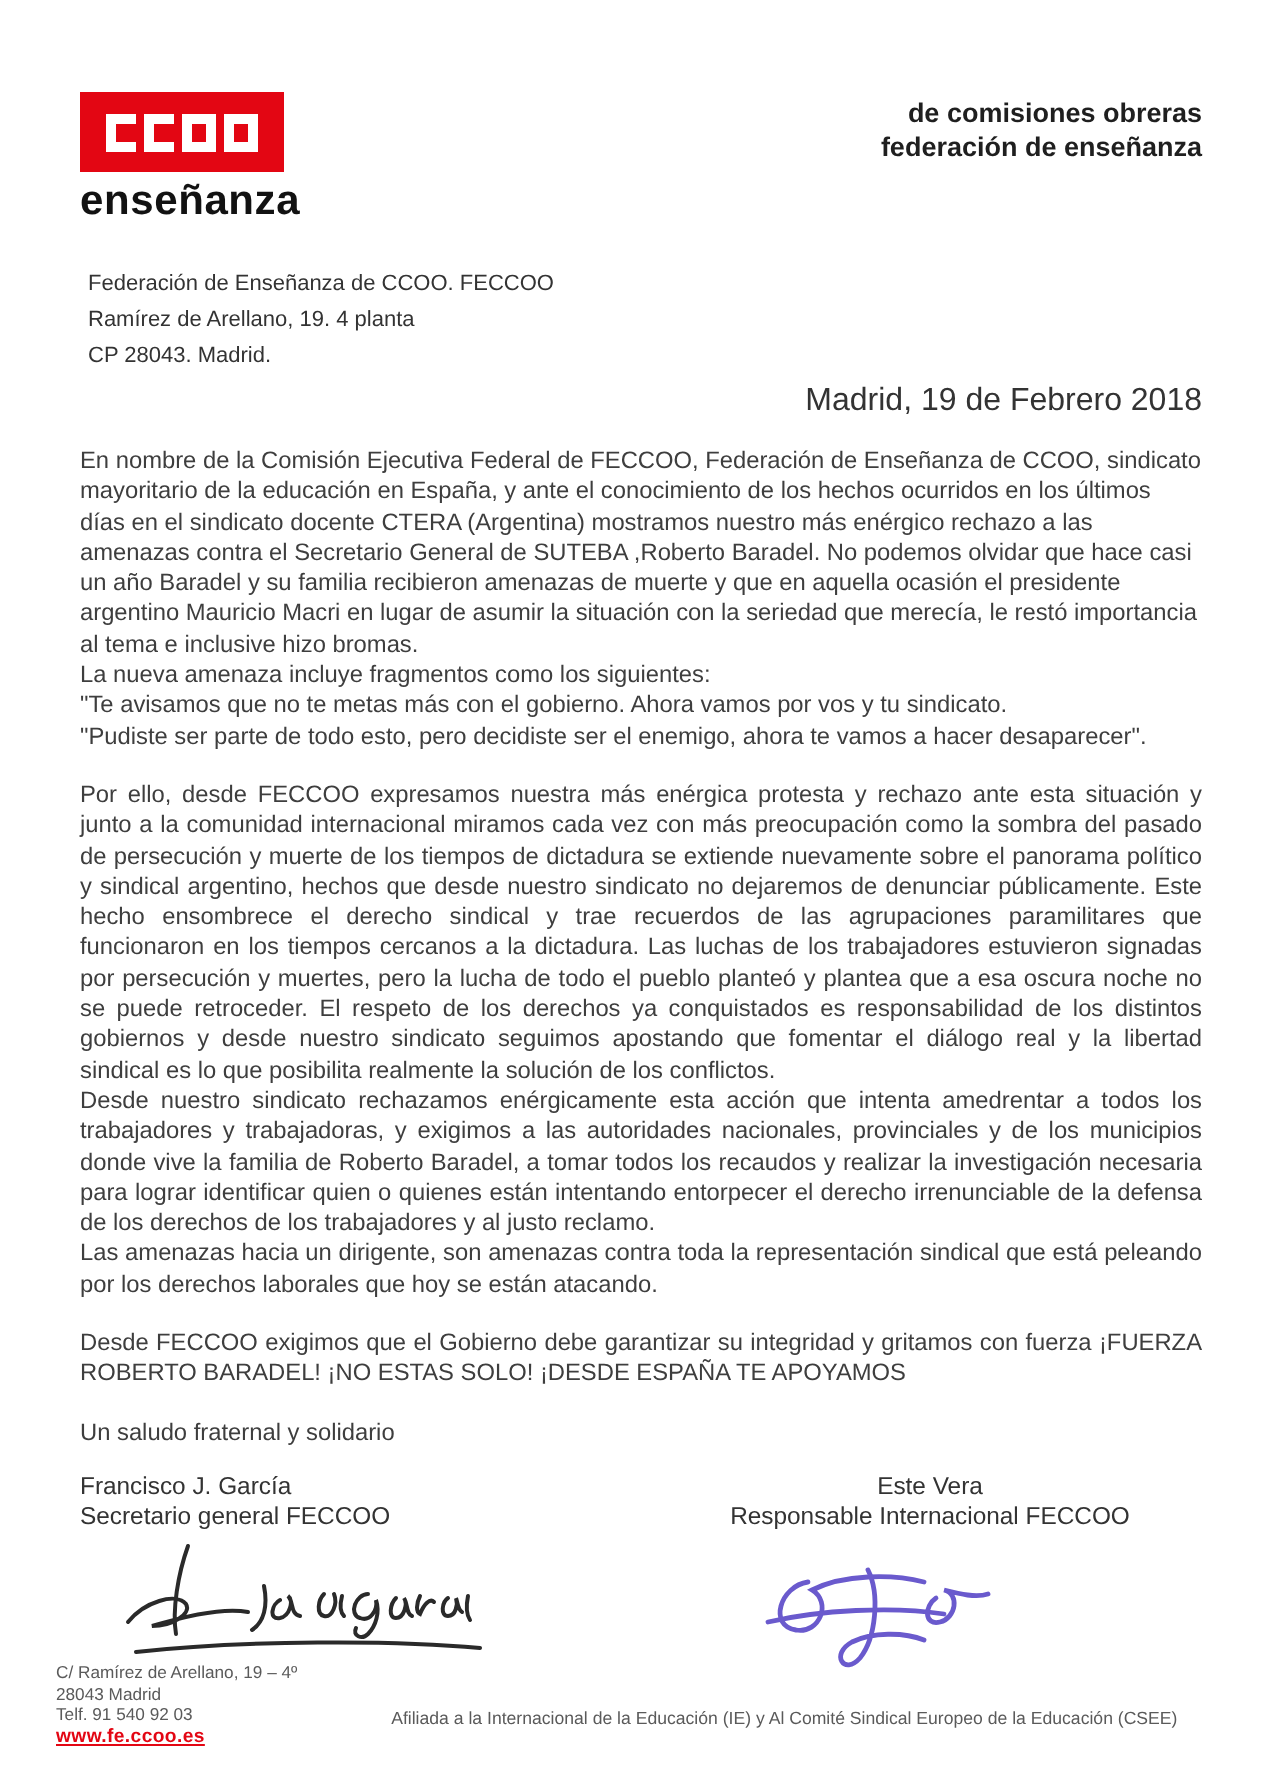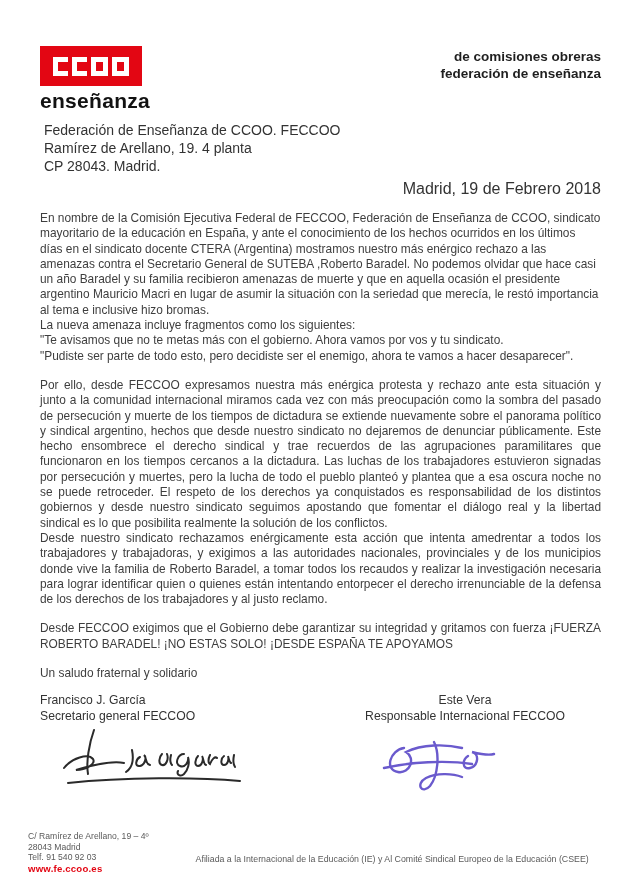--- a/index.html
+++ b/index.html
@@ -14,39 +14,39 @@
   .logo-box{
     width:102px;height:40px;background:#e30613;display:flex;align-items:center;
     justify-content:center;gap:4px;
   }
   .gl{display:inline-block;height:19px;box-sizing:border-box;border:5px solid #ffffff;}
   .gl.c{width:15px;border-right:none;}
   .gl.o{width:17px;}
   .logo-sub{font-weight:bold;font-size:21px;color:#121212;margin-top:3px;letter-spacing:0.3px;}
   .org-name{text-align:right;font-weight:bold;font-size:13.5px;line-height:17px;color:#1f1f1f;margin-top:2px;}
   
-  .recipient{margin-top:8px;font-size:14px;line-height:18px;color:#333;padding-left:4px;}
+  .recipient{margin-top:20px;font-size:11px;line-height:18px;color:#333;padding-left:4px;}
   .date-line{text-align:right;font-size:16px;color:#333;margin-top:5px;}
   
   .body-text{margin-top:13px;font-size:11.9px;line-height:15.3px;color:#3e3e3e;}
   .para{margin:0;}
   .para + .para{margin-top:14px;}
   .just{text-align:justify;}
   .b{font-weight:normal;}
   
   .sig-row{display:flex;margin-top:12px;font-size:12.2px;line-height:15.5px;color:#333;}
   .sig-col-left{width:315px;}
   .sig-col-right{width:220px;text-align:center;}
   .sig-img-row{display:flex;margin-top:4px;align-items:flex-start;}
   .sig-img-left{width:250px;padding-left:18px;}
   .sig-img-right{width:200px;margin-left:60px;padding-top:8px;}
   
   .footer{position:absolute;left:28px;top:831px;width:561px;display:flex;align-items:flex-end;}
   .footer-left{font-size:8.6px;line-height:10.6px;color:#5a5a5a;width:170px;}
-  .footer-web{color:#e30613;font-weight:bold;font-size:9.6px;margin-top:1px;letter-spacing:0.2px;cursor:pointer;}
+  .footer-web{color:#e30613;font-weight:bold;font-size:9.6px;margin-top:1px;letter-spacing:0.2px;cursor:pointer;text-decoration:underline;}
   .footer-right{font-size:8.8px;color:#5a5a5a;padding-bottom:10px;width:400px;text-align:center;}
 </style>
 </head>
 <body>
 
 <div class="page">
   <div class="content">
 
     <div class="header-row">
       <div>
@@ -77,20 +77,21 @@
         <div>
           <span>En nombre de la Comisión Ejecutiva Federal de </span><span class="b">FECCOO</span><span>, Federación de Enseñanza de CCOO, sindicato mayoritario de la educación en España, y ante el conocimiento de los hechos ocurridos en los últimos días en el sindicato docente CTERA (Argentina) mostramos nuestro más enérgico rechazo a las amenazas contra el Secretario General de SUTEBA ,Roberto Baradel. No podemos olvidar que hace casi un año Baradel y su familia recibieron amenazas de muerte y que en aquella ocasión el presidente argentino Mauricio Macri en lugar de asumir la situación con la seriedad que merecía, le restó importancia al tema e inclusive hizo bromas.</span>
         </div>
         <div>La nueva amenaza incluye fragmentos como los siguientes:</div>
         <div>"Te avisamos que no te metas más con el gobierno. Ahora vamos por vos y tu sindicato.</div>
         <div>"Pudiste ser parte de todo esto, pero decidiste ser el enemigo, ahora te vamos a hacer desaparecer".</div>
       </div>
       <div class="para just">
         <div>Por ello, desde FECCOO expresamos nuestra más enérgica protesta y rechazo ante esta situación y junto a la comunidad internacional miramos cada vez con más preocupación como la sombra del pasado de persecución y muerte de los tiempos de dictadura se extiende nuevamente sobre el panorama político y sindical argentino, hechos que desde nuestro sindicato no dejaremos de denunciar públicamente. Este hecho ensombrece el derecho sindical y trae recuerdos de las agrupaciones paramilitares que funcionaron en los tiempos cercanos a la dictadura. Las luchas de los trabajadores estuvieron signadas por persecución y muertes, pero la lucha de todo el pueblo planteó y plantea que a esa oscura noche no se puede retroceder. El respeto de los derechos ya conquistados es responsabilidad de los distintos gobiernos y desde nuestro sindicato seguimos apostando que fomentar el diálogo real y la libertad sindical es lo que posibilita realmente la solución de los conflictos.</div>
         <div>Desde nuestro sindicato rechazamos enérgicamente esta acción que intenta amedrentar a todos los trabajadores y trabajadoras, y exigimos a las autoridades nacionales, provinciales y de los municipios donde vive la familia de Roberto Baradel, a tomar todos los recaudos y realizar la investigación necesaria para lograr identificar quien o quienes están intentando entorpecer el derecho irrenunciable de la defensa de los derechos de los trabajadores y al justo reclamo.</div>
+        <div>Las amenazas hacia un dirigente, son amenazas contra toda la representación sindical que está peleando por los derechos laborales que hoy se están atacando.</div>
       </div>
       <div class="para just">Desde FECCOO exigimos que el Gobierno debe garantizar su integridad y gritamos con fuerza ¡FUERZA ROBERTO BARADEL! ¡NO ESTAS SOLO! ¡DESDE ESPAÑA TE APOYAMOS</div>
       <div class="para">Un saludo fraternal y solidario</div>
     </div>
 
     <div class="sig-row">
       <div class="sig-col-left">
         <div>Francisco J. García</div>
         <div>Secretario general FECCOO</div>
       </div>

